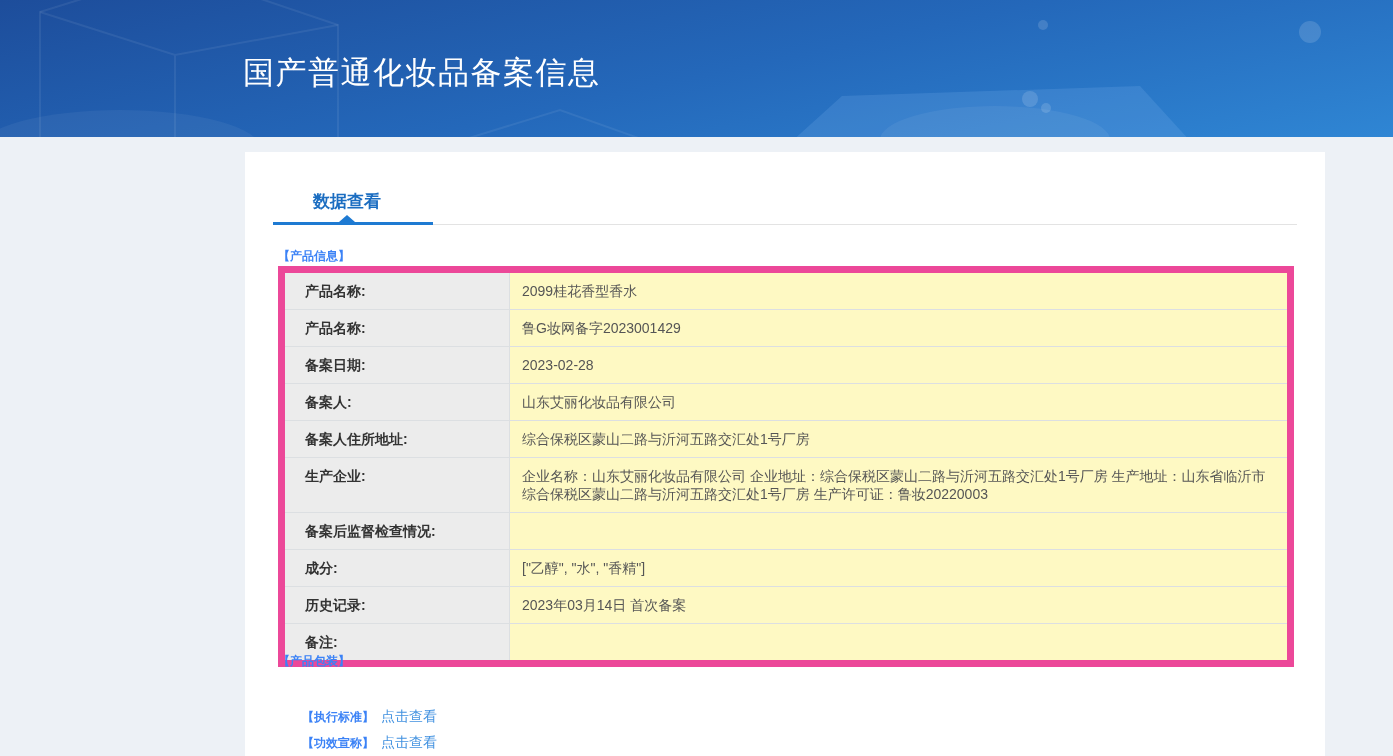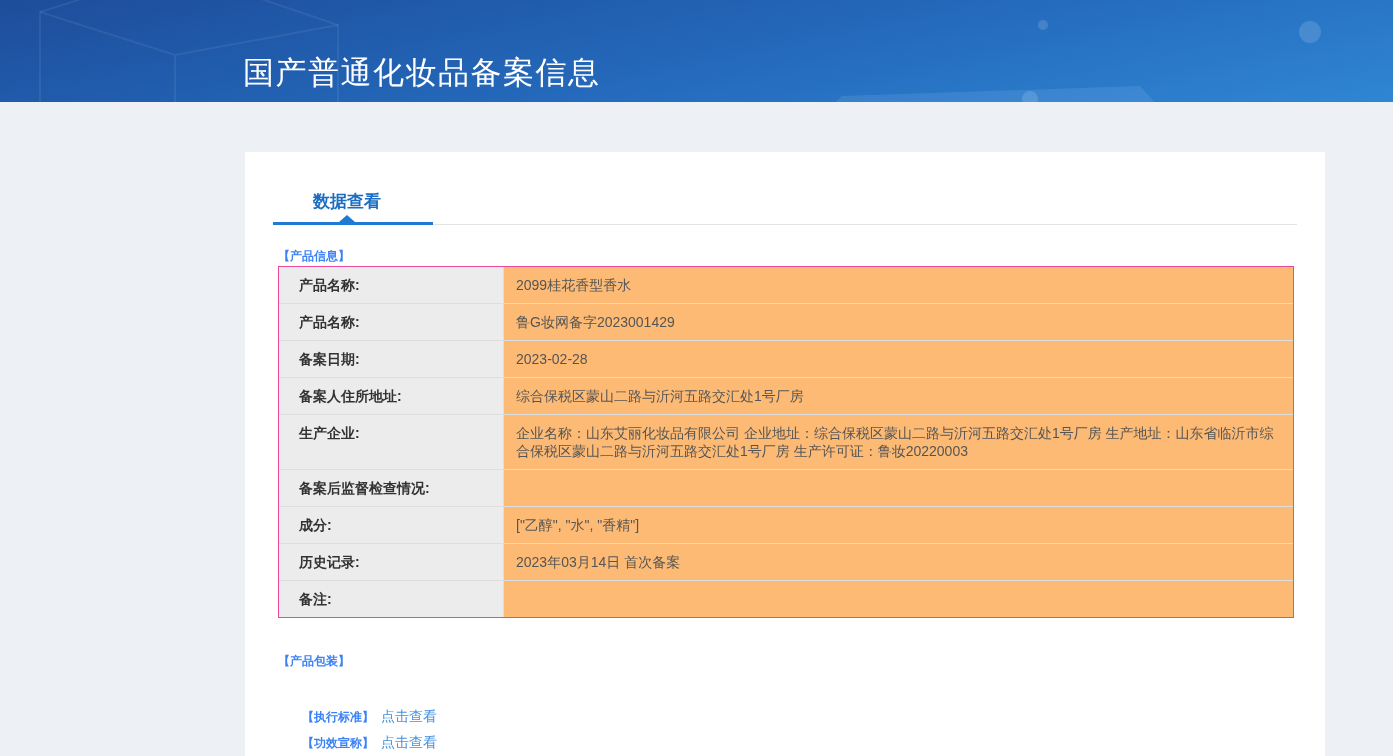--- a/index.html
+++ b/index.html
@@ -1,20 +1,20 @@
 <!DOCTYPE html>
 <html><head>
 <meta charset="utf-8">
 <style>
   * { margin:0; padding:0; box-sizing:border-box; }
   html,body { width:1393px; height:756px; background:#edf1f6; overflow:hidden;
               font-family:"Liberation Sans","DejaVu Sans",sans-serif; }
 
   
-  .banner { position:relative; width:1393px; height:102px; overflow:hidden;
+  .banner { position:relative; width:1393px; height:137px; overflow:hidden;
             background:linear-gradient(168deg,#1d4d9b 0%,#2468ba 52%,#2f86d4 100%); }
   .banner-decor { position:absolute; left:0; top:0; }
   .banner-title { position:absolute; left:243px; top:52px; color:#ffffff;
                   font-size:31px; font-weight:400; letter-spacing:1.5px; white-space:nowrap; }
 
   
   .card { position:absolute; left:245px; top:152px; width:1080px; height:604px; background:#ffffff; }
 
   
   .tab-label { position:absolute; left:68px; top:38px; font-size:17px; font-weight:bold;
@@ -24,21 +24,21 @@
                       background:#1e7ad2; }
   .tab-caret { position:absolute; left:94px; top:63px; width:0; height:0;
                border-left:8px solid transparent; border-right:8px solid transparent;
                border-bottom:7px solid #1e7ad2; }
 
   .sec-heading { font-size:12px; font-weight:bold; color:#3b82f6; white-space:nowrap; }
   .h-product-info { position:absolute; left:33px; top:96px; }
 
   
   .info-table { position:absolute; left:33px; top:114px; width:1016px;
-                border:1px solid #ec4899; background:#fdba74; }
+                border:7px solid #ec4899; background:#fef9c3; }
   .t-row { display:flex; }
   .t-row + .t-row { border-top:1px solid #dcdfe2; }
   .t-label { width:225px; background:#ececec; border-right:1px solid #dcdfe2;
              font-size:14px; font-weight:bold; color:#333333;
              padding:9px 10px 9px 20px; line-height:18px; }
   .t-value { flex:1; font-size:14px; color:#555555; padding:9px 12px; line-height:18px;
              min-height:36px; word-break:break-all; }
 
   
   .h-packaging { position:absolute; left:33px; top:501px; }
@@ -90,20 +90,24 @@
     </div>
     <div class="t-row">
       <div class="t-label">产品名称:</div>
       <div class="t-value">鲁G妆网备字2023001429</div>
     </div>
     <div class="t-row">
       <div class="t-label">备案日期:</div>
       <div class="t-value">2023-02-28</div>
     </div>
     <div class="t-row">
+      <div class="t-label">备案人:</div>
+      <div class="t-value">山东艾丽化妆品有限公司</div>
+    </div>
+    <div class="t-row">
       <div class="t-label">备案人住所地址:</div>
       <div class="t-value">综合保税区蒙山二路与沂河五路交汇处1号厂房</div>
     </div>
     <div class="t-row">
       <div class="t-label">生产企业:</div>
       <div class="t-value">企业名称：山东艾丽化妆品有限公司 企业地址：综合保税区蒙山二路与沂河五路交汇处1号厂房 生产地址：山东省临沂市综合保税区蒙山二路与沂河五路交汇处1号厂房 生产许可证：鲁妆20220003</div>
     </div>
     <div class="t-row">
       <div class="t-label">备案后监督检查情况:</div>
       <div class="t-value"></div>

